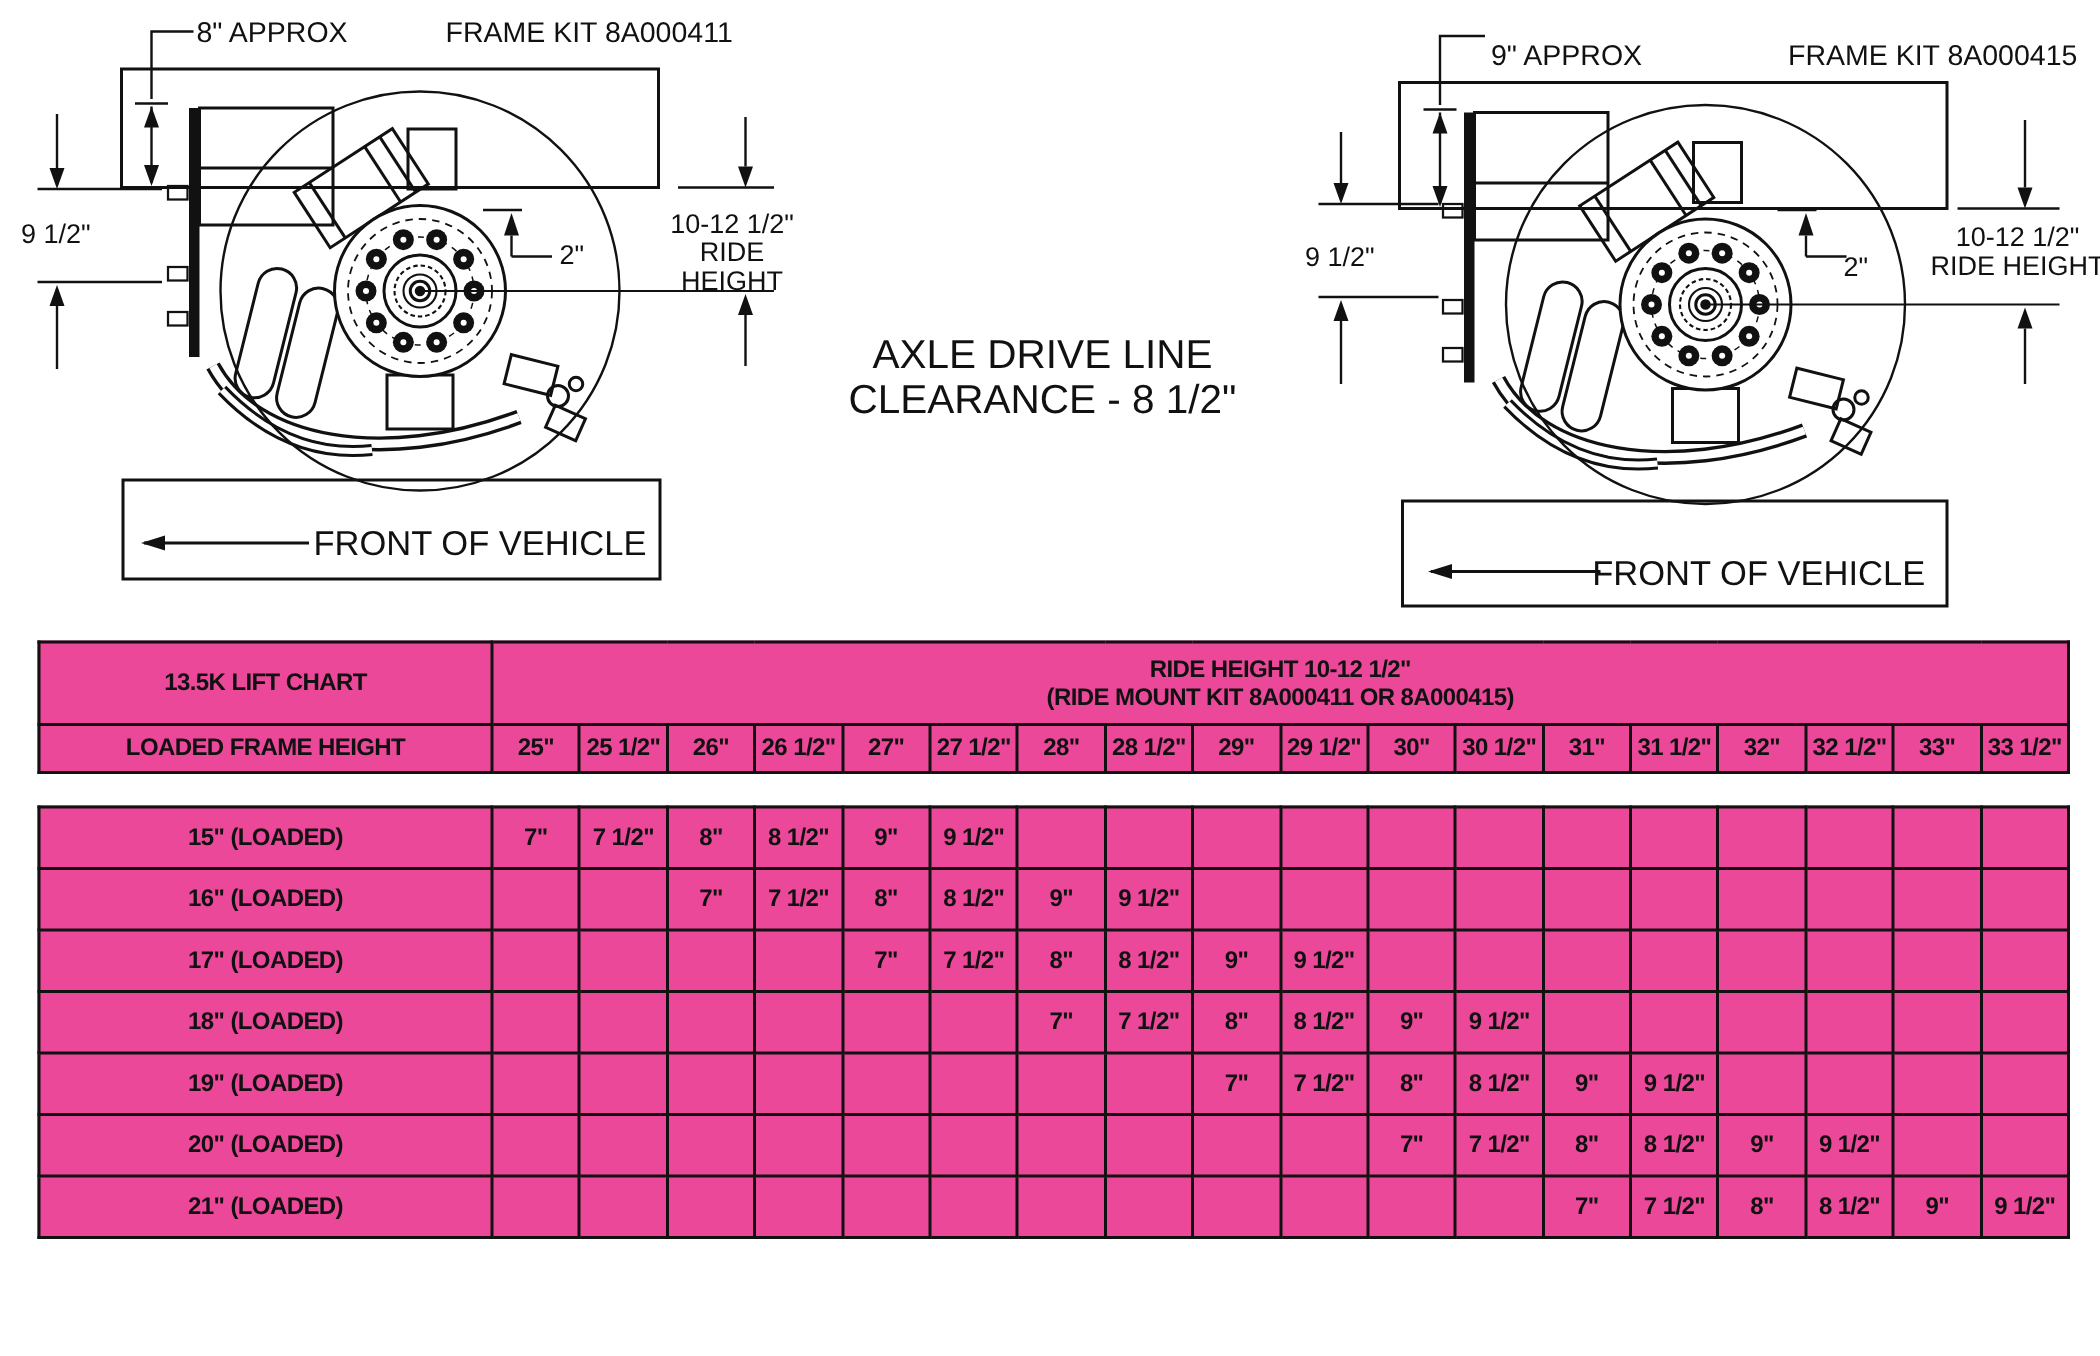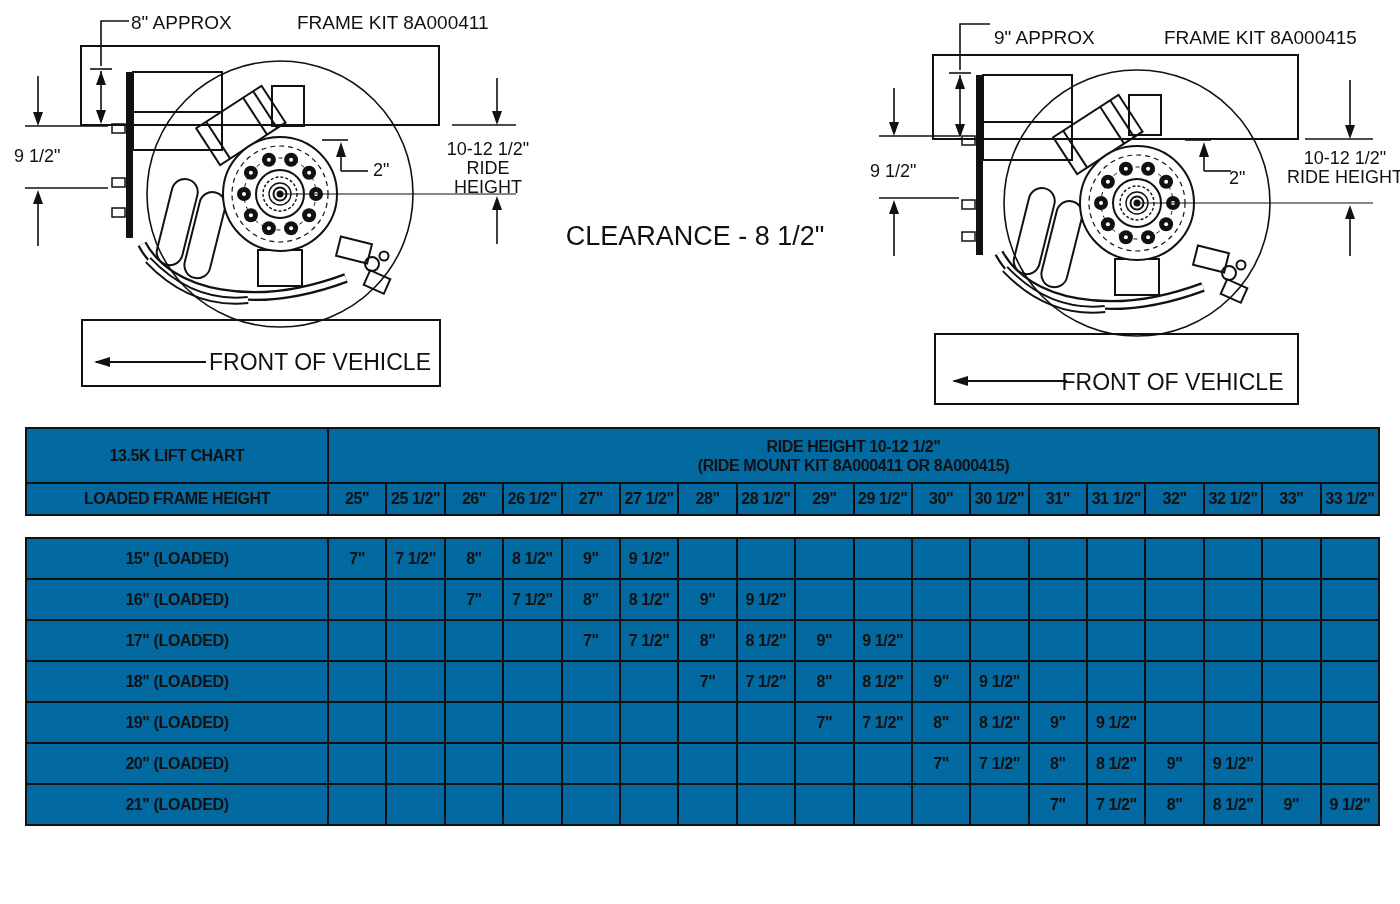--- a/index.html
+++ b/index.html
@@ -5,21 +5,21 @@
   html,body{margin:0;padding:0;background:#fff;}
   .page{position:relative;width:1400px;height:904px;background:#fff;overflow:hidden;
         font-family:"Liberation Sans",sans-serif;color:#111;}
   .page svg{position:absolute;overflow:visible;}
   .lbl{position:absolute;white-space:nowrap;font-size:19px;color:#111;}
   .dim{position:absolute;white-space:nowrap;font-size:18px;color:#111;}
   .rh{position:absolute;font-size:18px;line-height:19px;text-align:center;color:#111;}
   .front-label{position:absolute;font-size:23px;color:#111;text-align:center;white-space:nowrap;}
   .note{position:absolute;left:415px;top:221px;width:560px;text-align:center;
         font-size:27px;line-height:30px;color:#111;}
-  table.lift{position:absolute;border-collapse:collapse;table-layout:fixed;background:#0369a1;}
+  table.lift{position:absolute;border-collapse:collapse;table-layout:fixed;background:#ec4899;}
   table.lift td{border:2px solid #111;padding:0;text-align:center;vertical-align:middle;
         font-weight:bold;font-size:16px;letter-spacing:-0.4px;color:#111;}
   td.rowlabel{font-size:17px;}
   td.hdrmerged{text-align:left;padding-left:8px;font-size:16px;line-height:19px;}
   td.titlecell{font-size:18px;}
 </style>
 </head>
 <body>
 
 <div class="page">
@@ -183,30 +183,31 @@
   <div class="lbl" style="left:297px;top:12px">FRAME KIT 8A000411</div>
   <div class="dim" style="left:14px;top:146px">9 1/2"</div>
   <div class="dim" style="left:373px;top:160px">2"</div>
   <div class="rh" style="left:433px;top:140px;width:110px">
     <div>10-12 1/2"</div>
     <div>RIDE HEIGHT</div>
   </div>
   <div class="front-label" style="left:200px;top:349px;width:240px">FRONT OF VEHICLE</div>
 
   <div class="lbl" style="left:994px;top:27px">9" APPROX</div>
-  <div class="lbl" style="left:1164px;top:27px">FRAME KIT 8A000415</div>
+  <div class="lbl" style="left:1192px;top:27px">FRAME KIT 8A000415</div>
   <div class="dim" style="left:870px;top:161px">9 1/2"</div>
   <div class="dim" style="left:1229px;top:168px">2"</div>
   <div class="rh" style="left:1283px;top:149px;width:124px">
     <div>10-12 1/2"</div>
     <div>RIDE HEIGHT</div>
   </div>
   <div class="front-label" style="left:1050px;top:369px;width:245px">FRONT OF VEHICLE</div>
 
   <div class="note">
+    <div>AXLE DRIVE LINE</div>
     <div>CLEARANCE - 8 1/2"</div>
   </div>
 
   <table class="lift" style="left:25px;top:427px">
     <colgroup id="cg1">
         <col style="width: 302px;">
         <col style="width: 58.4px;">
         <col style="width: 58.4px;">
         <col style="width: 58.4px;">
         <col style="width: 58.4px;">

